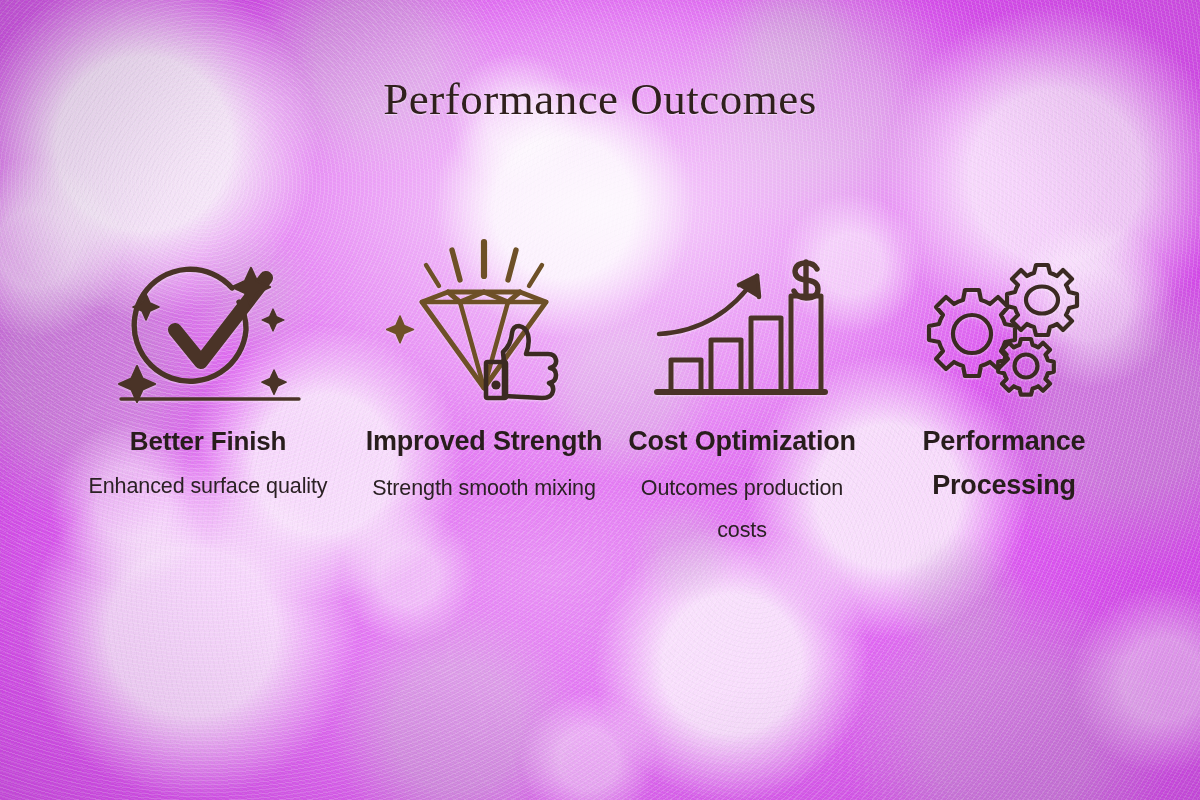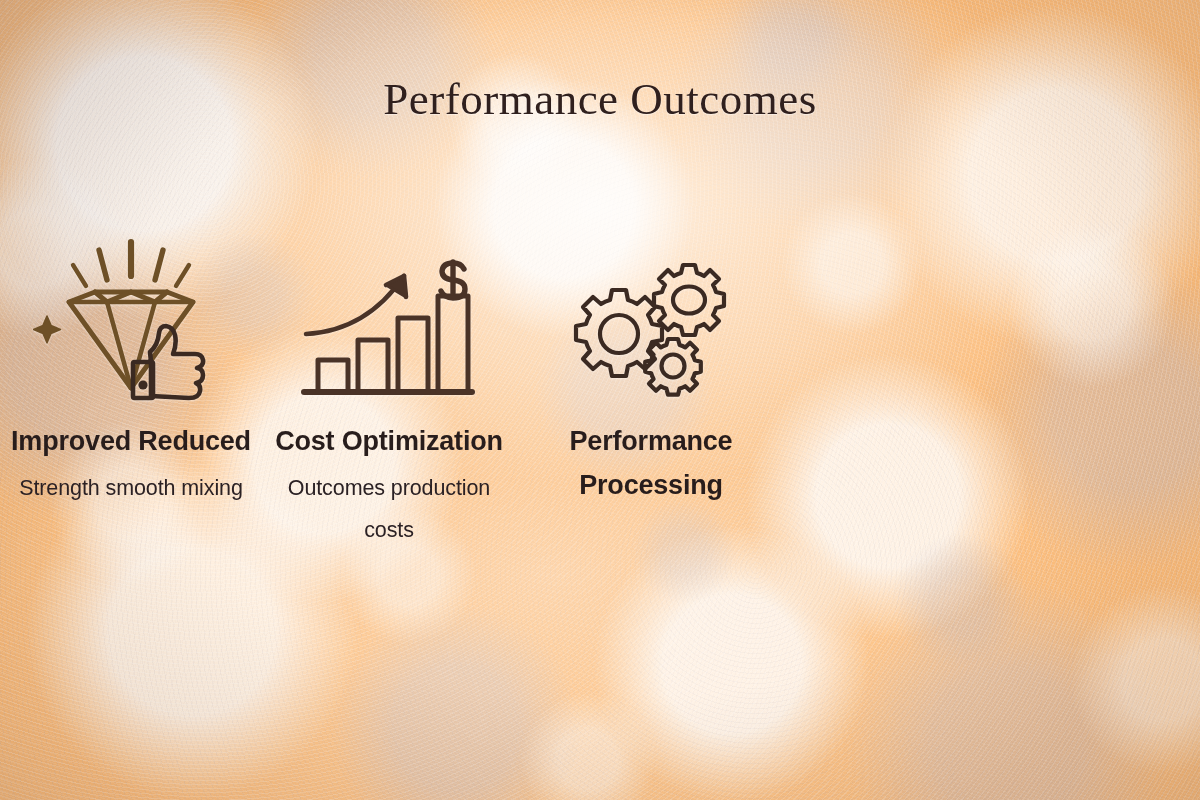--- a/index.html
+++ b/index.html
@@ -14,21 +14,21 @@
     font-family: "Liberation Sans", sans-serif;
     background: #e2dfe5;
   }
 
   
   #slide {
     position: relative;
     width: 1200px;
     height: 800px;
     overflow: hidden;
-    background-color: #fdba74;
+    background-color: #d946ef;
     isolation: isolate;
   }
 
   
   .tex {
     position: absolute;
     inset: 0;
     pointer-events: none;
   }
   .tex-a {
@@ -163,20 +163,40 @@
   <div class="tex tex-a"></div>
   <div class="tex tex-b"></div>
   <div class="tex tex-c"></div>
   <div class="tex tex-glow"></div>
   <div class="tex tex-vig"></div>
 
   <div class="title">Performance Outcomes</div>
 
   <div class="cols">
 
+    <div class="col col-1">
+      <div class="icon-wrap">
+        <svg width="190" height="150" viewBox="0 0 190 150" fill="none" stroke="#4a3327" stroke-width="5.4" stroke-linecap="round" stroke-linejoin="round">
+
+          <path d="M119 34 A56 56 0 1 0 133 76 A56 56 0 0 0 126 48"></path>
+
+          <path d="M62 76 L88 108 L153 24" stroke="#4a3327" stroke-width="14"></path>
+
+          <path d="M138 14 l6 13 13 6 -13 6 -6 13 -6 -13 -13 -6 13 -6 z" fill="#4a3327" stroke-width="2.2"></path>
+          <path d="M33 40 l4 9 9 4 -9 4 -4 9 -4 -9 -9 -4 9 -4 z" fill="#4a3327" stroke-width="1.6"></path>
+          <path d="M160 55 l3.4 7.6 7.6 3.4 -7.6 3.4 -3.4 7.6 -3.4 -7.6 -7.6 -3.4 7.6 -3.4 z" fill="#4a3327" stroke-width="1.3"></path>
+          <path d="M24 112 l5.6 12.4 12.4 5.6 -12.4 5.6 -5.6 12.4 -5.6 -12.4 -12.4 -5.6 12.4 -5.6 z" fill="#4a3327" stroke-width="2"></path>
+          <path d="M161 116 l3.8 8.4 8.4 3.8 -8.4 3.8 -3.8 8.4 -3.8 -8.4 -8.4 -3.8 8.4 -3.8 z" fill="#4a3327" stroke-width="1.4"></path>
+
+          <path d="M8 145 L186 145" stroke-width="3.4"></path>
+        </svg>
+      </div>
+      <div class="heading">Better Finish</div>
+      <div class="sub">Enhanced surface quality</div>
+    </div>
 
     <div class="col col-2">
       <div class="icon-wrap">
         <svg width="196" height="168" viewBox="0 0 196 168" fill="none" stroke="#6e5027" stroke-width="5" stroke-linecap="round" stroke-linejoin="round">
 
           <path d="M98 6 L98 40" stroke-width="6.2"></path>
           <path d="M66 14 L74 44" stroke-width="5.4"></path>
           <path d="M130 14 L122 44" stroke-width="5.4"></path>
           <path d="M40 29 L53 50" stroke-width="4.4"></path>
           <path d="M156 29 L143 50" stroke-width="4.4"></path>
@@ -193,21 +213,21 @@
 
           <path d="M14 80 l4 9.4 9.4 4 -9.4 4 -4 9.4 -4 -9.4 -9.4 -4 9.4 -4 z" fill="#6e5027" stroke-width="1.6"></path>
 
           <g stroke="#3b2a22" stroke-width="4.6">
             <path d="M118 126 L118 160 L156 162 q10 0 11 -7 q1 -6 -4 -8 q7 -1 7 -8 q0 -6 -6 -7 q7 -2 6 -8 q-1 -6 -8 -6 l-22 0 q4 -10 2 -19 q-2 -8 -9 -9 q-6 0 -7 7 q-1 12 -9 19 z"></path>
             <rect x="100" y="126" width="20" height="36" rx="1.5"></rect>
             <circle cx="110" cy="149" r="4.6" fill="#3b2a22" stroke="none"></circle>
           </g>
         </svg>
       </div>
-      <div class="heading">Improved Reduced</div>
+      <div class="heading">Improved Strength</div>
       <div class="sub">Strength smooth mixing</div>
     </div>
 
     <div class="col col-3">
       <div class="icon-wrap">
         <svg width="178" height="152" viewBox="0 0 178 152" fill="none" stroke="#4a3327" stroke-width="5" stroke-linecap="round" stroke-linejoin="round">
 
           <path d="M4 140 L172 140" stroke-width="6"></path>
 
           <rect x="18" y="108" width="30" height="32"></rect>

